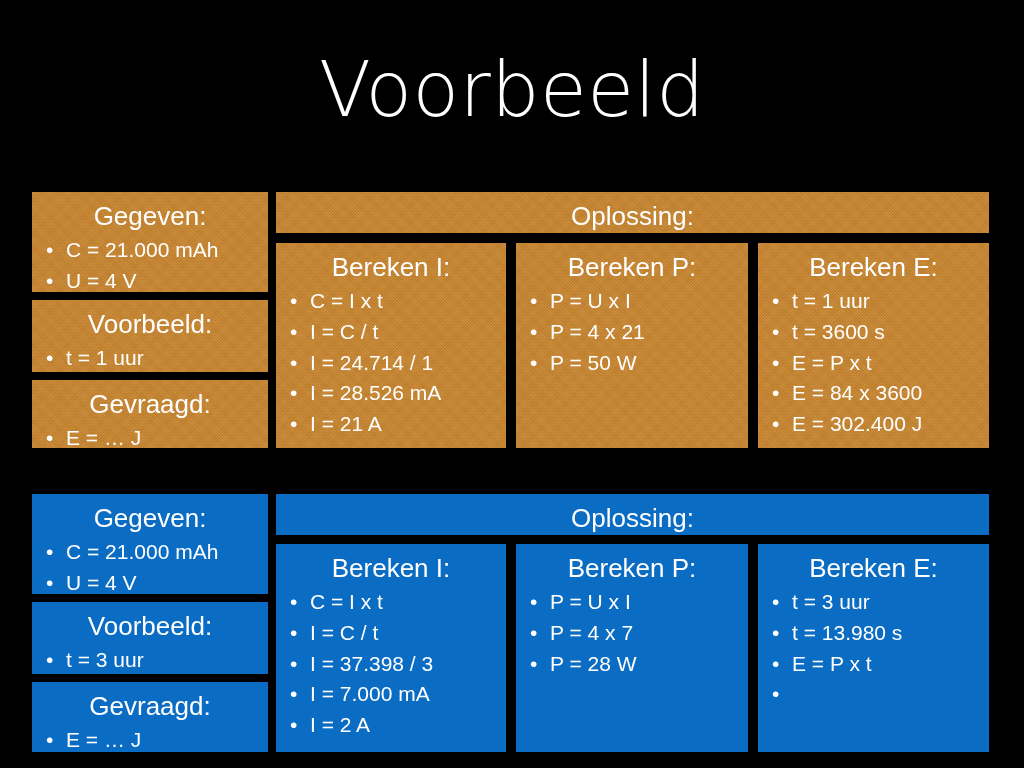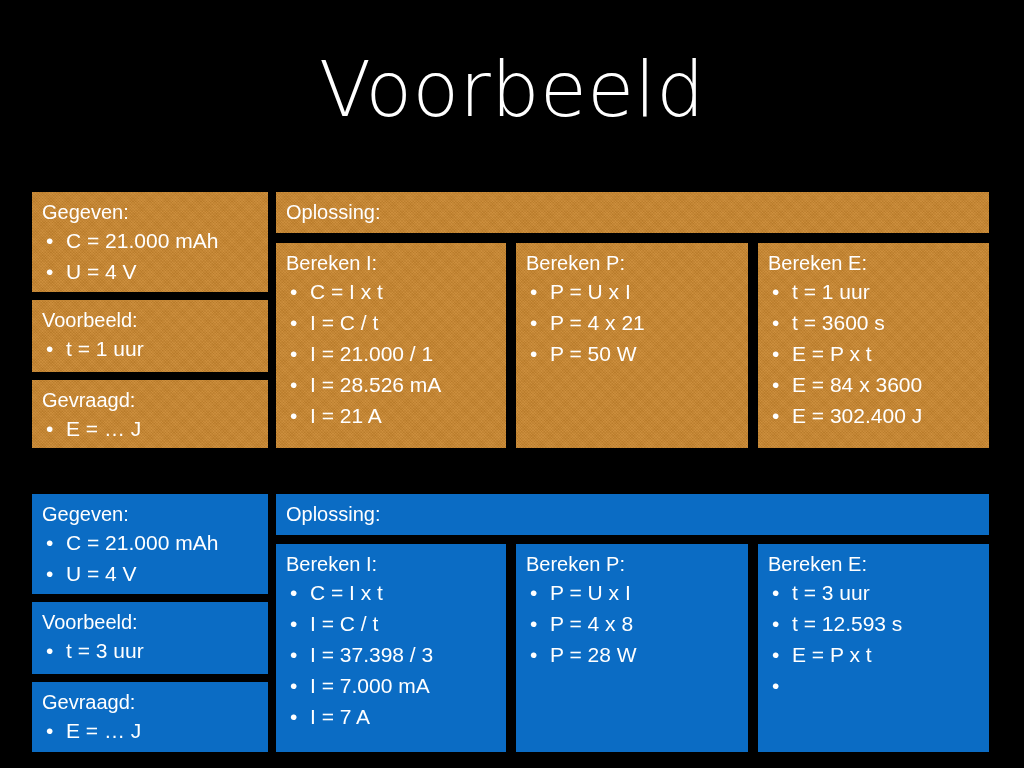--- a/index.html
+++ b/index.html
@@ -52,25 +52,26 @@
       repeating-linear-gradient(45deg, rgba(255,255,255,0.035) 0 1px, rgba(0,0,0,0.035) 1px 2px),
       repeating-linear-gradient(-45deg, rgba(255,255,255,0.03) 0 1px, rgba(0,0,0,0.03) 1px 2px),
       repeating-linear-gradient(0deg, rgba(160,100,20,0.06) 0 1px, rgba(215,150,70,0.06) 1px 3px);
   }
 
   .panel.blue {
     background-color: #0b6cc4;
   }
 
   .panel-head {
-    font-size: 20px;
+    font-size: 26px;
     font-weight: 400;
     line-height: 1.42;
     color: #ffffff;
     white-space: nowrap;
+    text-align: center;
   }
 
   .bullets {
     list-style: none;
     margin: 0;
     padding: 0;
   }
 
   .bullets li {
     position: relative;
@@ -139,21 +140,21 @@
 
   <div class="panel orange" id="o-oplossing">
     <div class="panel-head">Oplossing:</div>
   </div>
 
   <div class="panel orange" id="o-col-i">
     <div class="panel-head">Bereken I:</div>
     <ul class="bullets">
         <li><span class="bullet-dot">•</span><span>C = I x t</span></li>
         <li><span class="bullet-dot">•</span><span>I = C / t</span></li>
-        <li><span class="bullet-dot">•</span><span>I = 21.000 / 1</span></li>
+        <li><span class="bullet-dot">•</span><span>I = 24.714 / 1</span></li>
         <li><span class="bullet-dot">•</span><span>I = 28.526 mA</span></li>
         <li><span class="bullet-dot">•</span><span>I = 21 A</span></li>
       </ul>
   </div>
 
   <div class="panel orange" id="o-col-p">
     <div class="panel-head">Bereken P:</div>
     <ul class="bullets">
         <li><span class="bullet-dot">•</span><span>P = U x I</span></li>
         <li><span class="bullet-dot">•</span><span>P = 4 x 21</span></li>
@@ -198,36 +199,36 @@
     <div class="panel-head">Oplossing:</div>
   </div>
 
   <div class="panel blue" id="b-col-i">
     <div class="panel-head">Bereken I:</div>
     <ul class="bullets">
         <li><span class="bullet-dot">•</span><span>C = I x t</span></li>
         <li><span class="bullet-dot">•</span><span>I = C / t</span></li>
         <li><span class="bullet-dot">•</span><span>I = 37.398 / 3</span></li>
         <li><span class="bullet-dot">•</span><span>I = 7.000 mA</span></li>
-        <li><span class="bullet-dot">•</span><span>I = 7 A</span></li>
+        <li><span class="bullet-dot">•</span><span>I = 2 A</span></li>
       </ul>
   </div>
 
   <div class="panel blue" id="b-col-p">
     <div class="panel-head">Bereken P:</div>
     <ul class="bullets">
         <li><span class="bullet-dot">•</span><span>P = U x I</span></li>
-        <li><span class="bullet-dot">•</span><span>P = 4 x 8</span></li>
+        <li><span class="bullet-dot">•</span><span>P = 4 x 7</span></li>
         <li><span class="bullet-dot">•</span><span>P = 28 W</span></li>
       </ul>
   </div>
 
   <div class="panel blue" id="b-col-e">
     <div class="panel-head">Bereken E:</div>
     <ul class="bullets">
         <li><span class="bullet-dot">•</span><span>t = 3 uur</span></li>
-        <li><span class="bullet-dot">•</span><span>t = 12.593 s</span></li>
+        <li><span class="bullet-dot">•</span><span>t = 13.980 s</span></li>
         <li><span class="bullet-dot">•</span><span>E = P x t</span></li>
         <li><span class="bullet-dot">•</span></li>
       </ul>
   </div>
 
 </div>
 
 </body></html>

